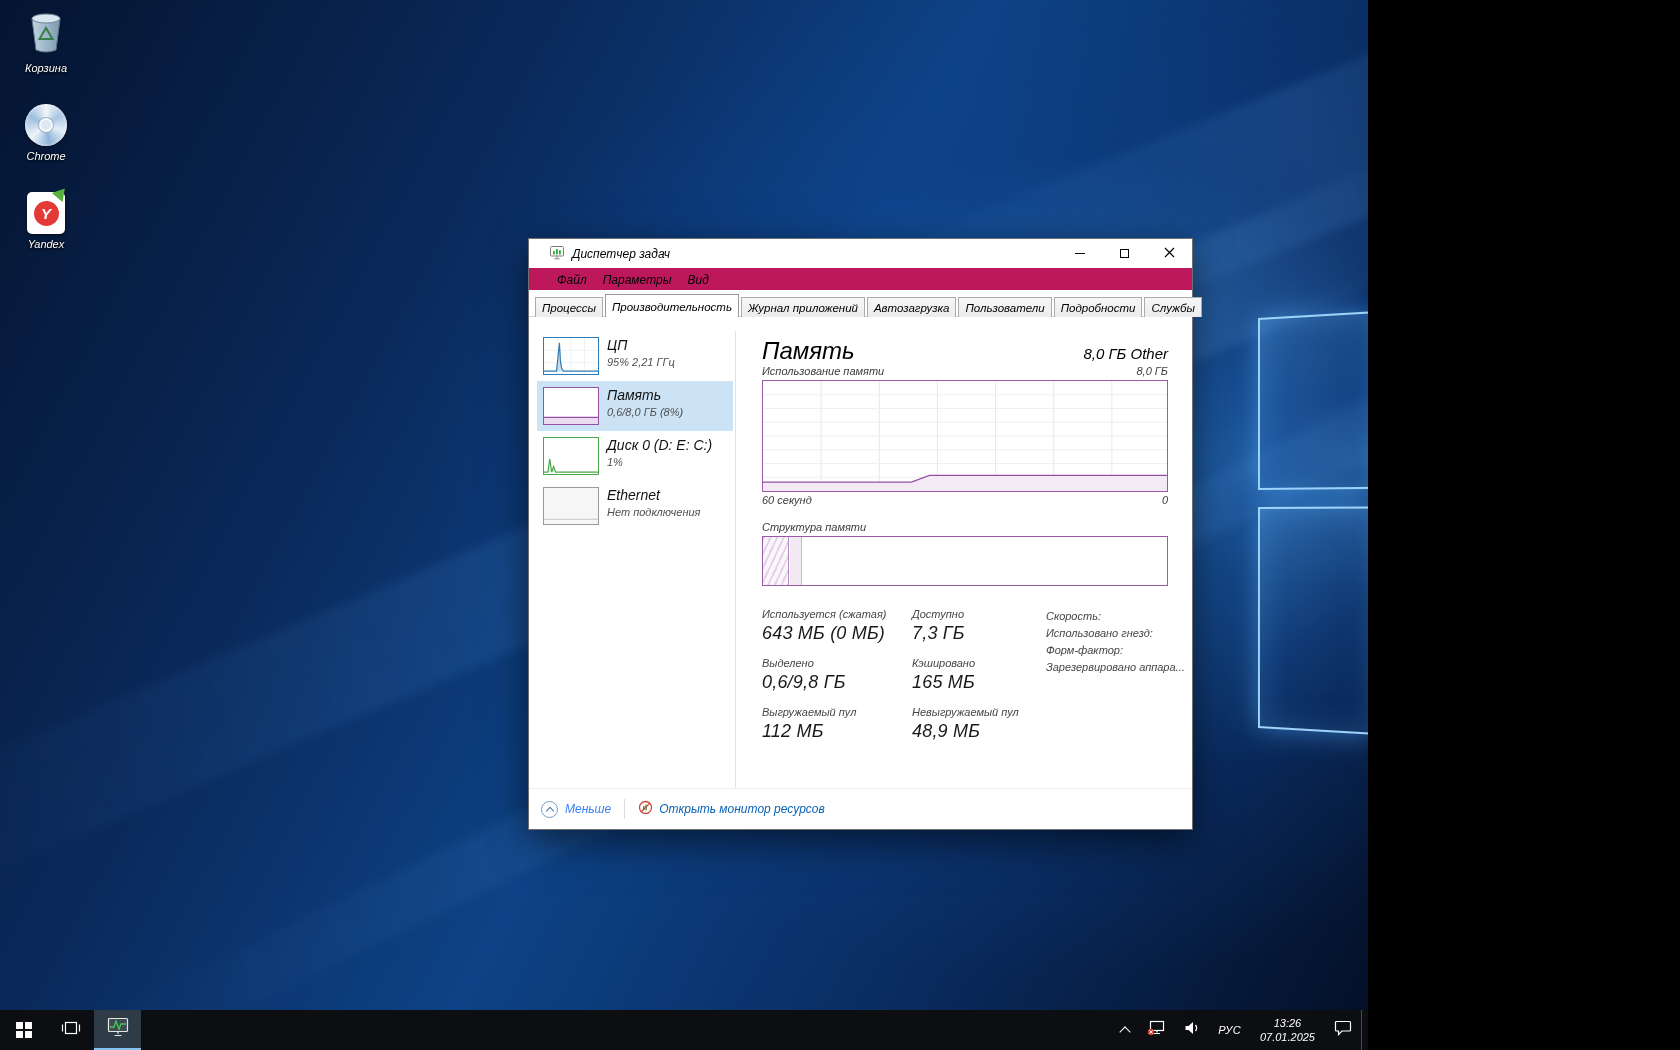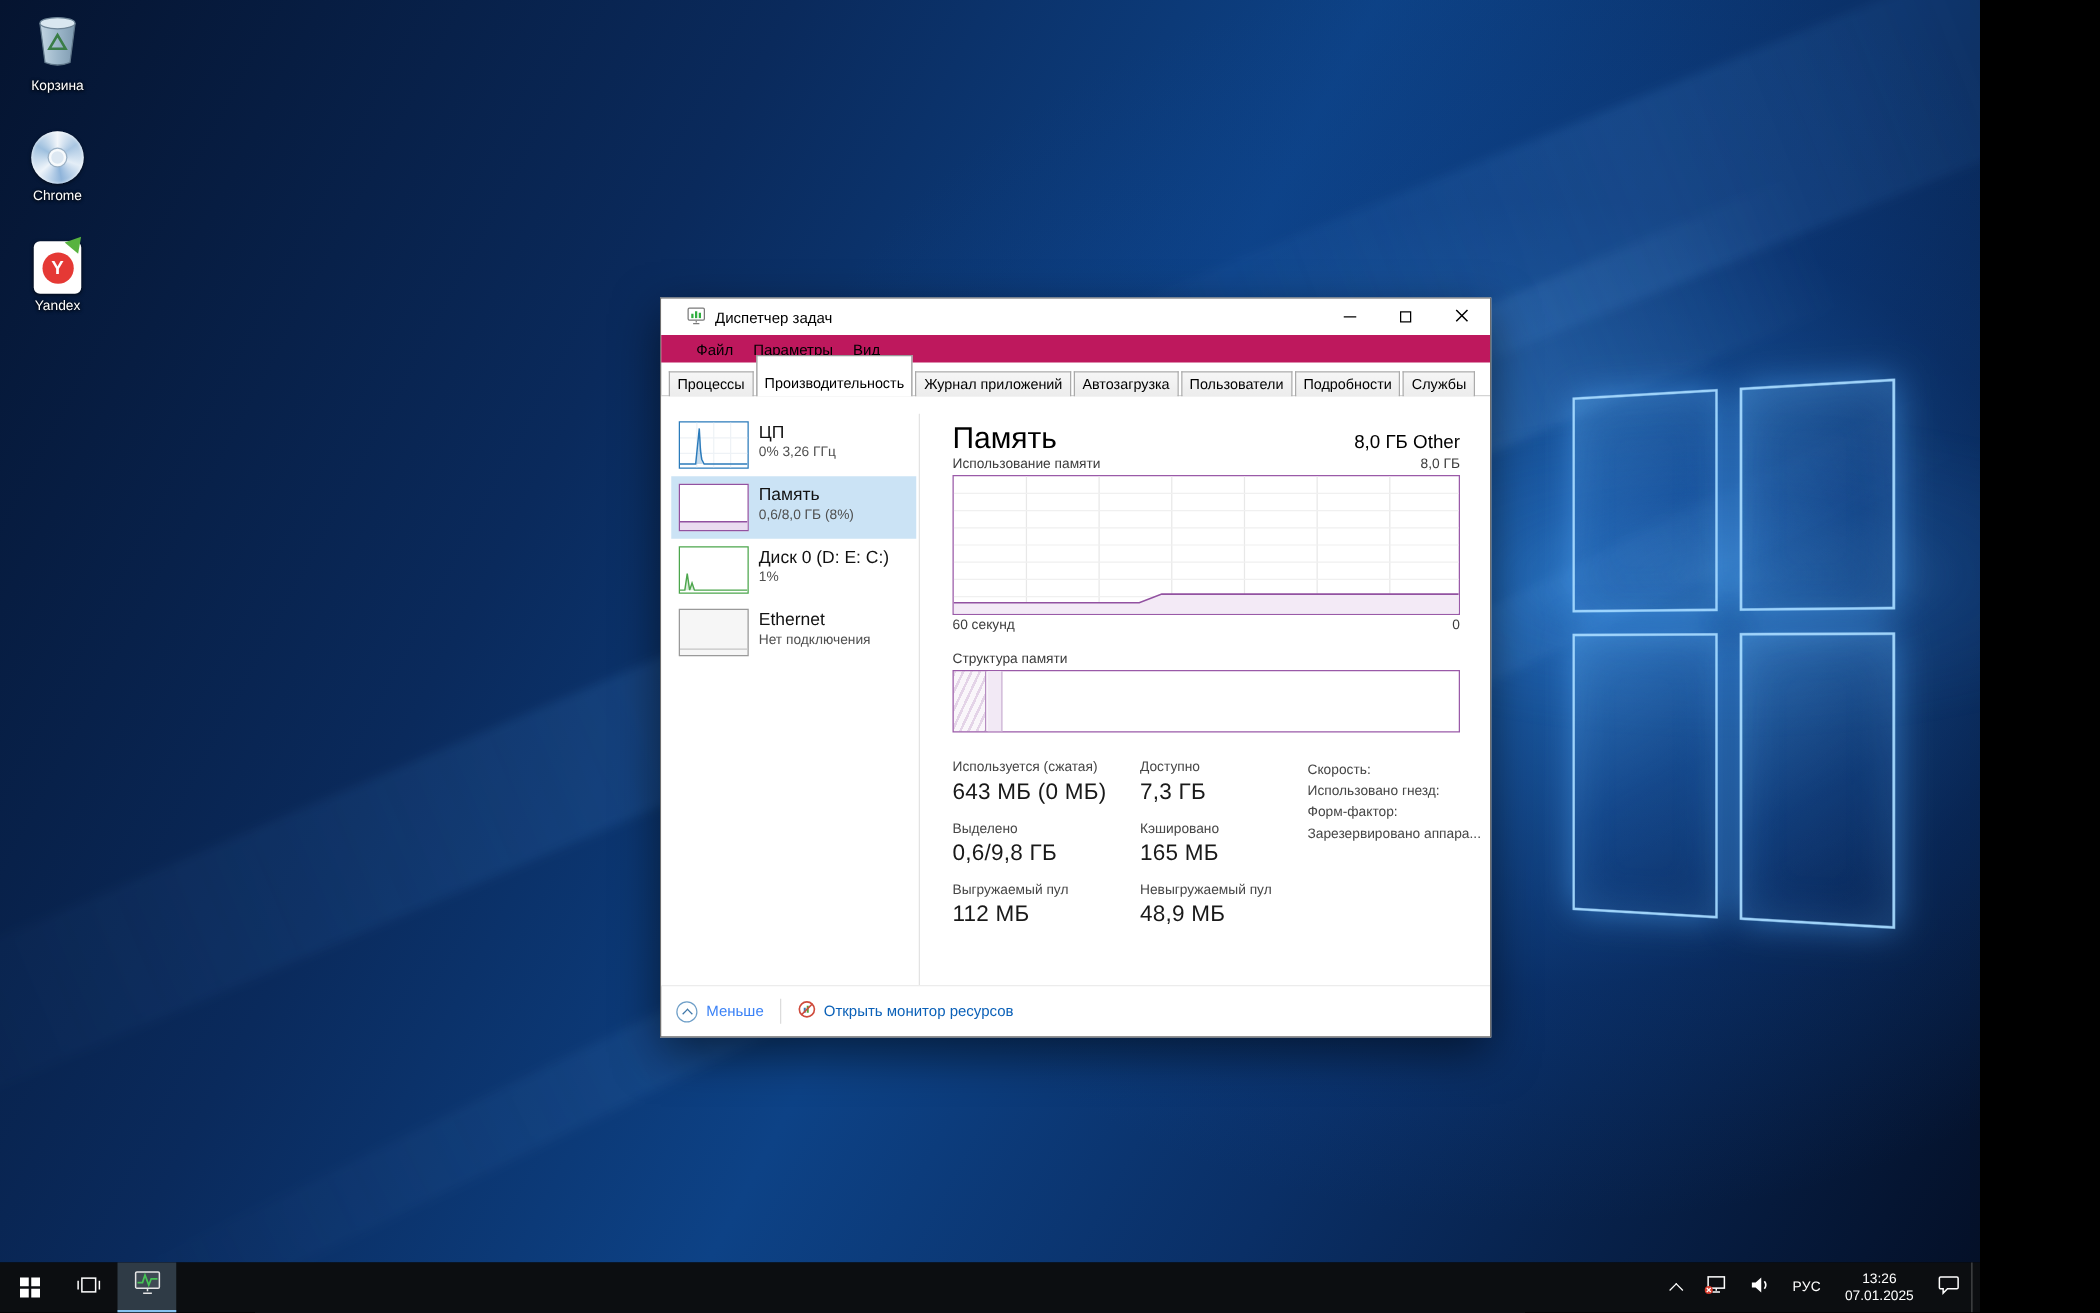--- a/index.html
+++ b/index.html
@@ -1,18 +1,18 @@
 <!DOCTYPE html>
 <html><head>
 <meta charset="utf-8">
 <style>
   * { margin:0; padding:0; box-sizing:border-box; }
   html,body { width:1680px; height:1050px; overflow:hidden; background:#000;
     font-family:"Liberation Sans","DejaVu Sans",sans-serif; }
-  .screen { position:relative; width:1584px; height:1050px; overflow:hidden; }
+  .screen { position:relative; width:1368px; height:1050px; overflow:hidden;font-style:italic; }
 
   
   .desktop { position:absolute; inset:0 0 40px 0; overflow:hidden;
     background:
       radial-gradient(900px 700px at 78% 47%, rgba(45,135,225,.55), rgba(15,70,150,.25) 45%, rgba(5,25,60,0) 72%),
       linear-gradient(118deg,#051430 0%,#0a2a5c 30%,#0d4286 52%,#0a2f66 72%,#041028 100%); }
   .beam { position:absolute; pointer-events:none; filter:blur(4px); }
   .b1 { left:-180px; top:470px; width:1700px; height:110px; transform:rotate(-23deg);
     background:linear-gradient(90deg,rgba(70,150,240,0) 0%,rgba(90,170,250,.13) 45%,rgba(130,195,255,.22) 74%,rgba(70,150,240,0) 100%); }
   .b2 { left:40px; top:660px; width:1600px; height:55px; transform:rotate(-26deg);
@@ -54,21 +54,21 @@
   .controls { margin-left:auto; display:flex; height:100%; }
   .wbtn { width:45px; height:100%; display:flex; align-items:center; justify-content:center; cursor:pointer; }
   .glyph-min { width:10px; height:1px; background:#000; display:block; }
   .glyph-max { width:9px; height:9px; border:1px solid #000; display:block; }
   .menubar { height:22px; display:flex; align-items:flex-end; padding-left:20px; background:#be185d; }
   .menu-item { padding:3px 8px; font-size:12px; cursor:default; }
   .tabstrip { height:27px; display:flex; align-items:flex-end; padding-left:6px; position:relative; }
   .tabstrip::after { content:""; position:absolute; left:0; right:0; bottom:0; height:1px; background:#d4d4d4; }
   .tab { border:1px solid #ababab; border-bottom:none; background:linear-gradient(#f6f6f6,#ececec);
     padding:4px 6px 3px; margin-right:2px; font-size:11.5px; white-space:nowrap; position:relative; z-index:1; cursor:default; }
-  .tab.active { background:#fff; padding-top:16px; padding-bottom:4px; border-color:#989898; z-index:2; }
+  .tab.active { background:#fff; padding-top:6px; padding-bottom:4px; border-color:#989898; z-index:2; }
   .content { flex:1; display:flex; padding-top:14px; overflow:hidden; background:#fff; }
 
   
   .side { width:204px; padding-left:8px; }
   .side-item { display:flex; gap:8px; padding:6px 4px 6px 6px; align-items:flex-start; cursor:default; }
   .side-item.selected { background:#cbe3f5; }
   .thumb { width:56px; height:38px; background:#fff; flex:0 0 auto; }
   .th-cpu  { border:1px solid #2b7bbb; }
   .th-mem  { border:1px solid #9252a1; }
   .th-disk { border:1px solid #4ca64c; }
@@ -226,21 +226,21 @@
         <div class="side-item">
           <span class="thumb th-cpu">
             <svg viewBox="0 0 56 38" preserveAspectRatio="none">
               <path d="M14 0 V38 M28 0 V38 M42 0 V38 M0 13 H56 M0 26 H56" stroke="#eef2f6" stroke-width="1"></path>
               <polygon points="13,35 16,5 19,35" fill="rgba(43,123,187,0.25)"></polygon>
               <polyline points="0,35 13,35 16,5 17,24 18,31 20,35 56,35" fill="none" stroke="#2b7bbb" stroke-width="1.2"></polyline>
             </svg>
           </span>
           <span>
             <div class="side-name">ЦП</div>
-            <div class="side-detail">0% 3,26 ГГц</div>
+            <div class="side-detail">95% 2,21 ГГц</div>
           </span>
         </div>
         <div class="side-item selected">
           <span class="thumb th-mem">
             <svg viewBox="0 0 56 38" preserveAspectRatio="none">
               <rect x="0" y="31" width="56" height="7" fill="#eadcf0"></rect>
               <polyline points="0,31 56,31" fill="none" stroke="#9252a1" stroke-width="1.2"></polyline>
             </svg>
           </span>
           <span>

